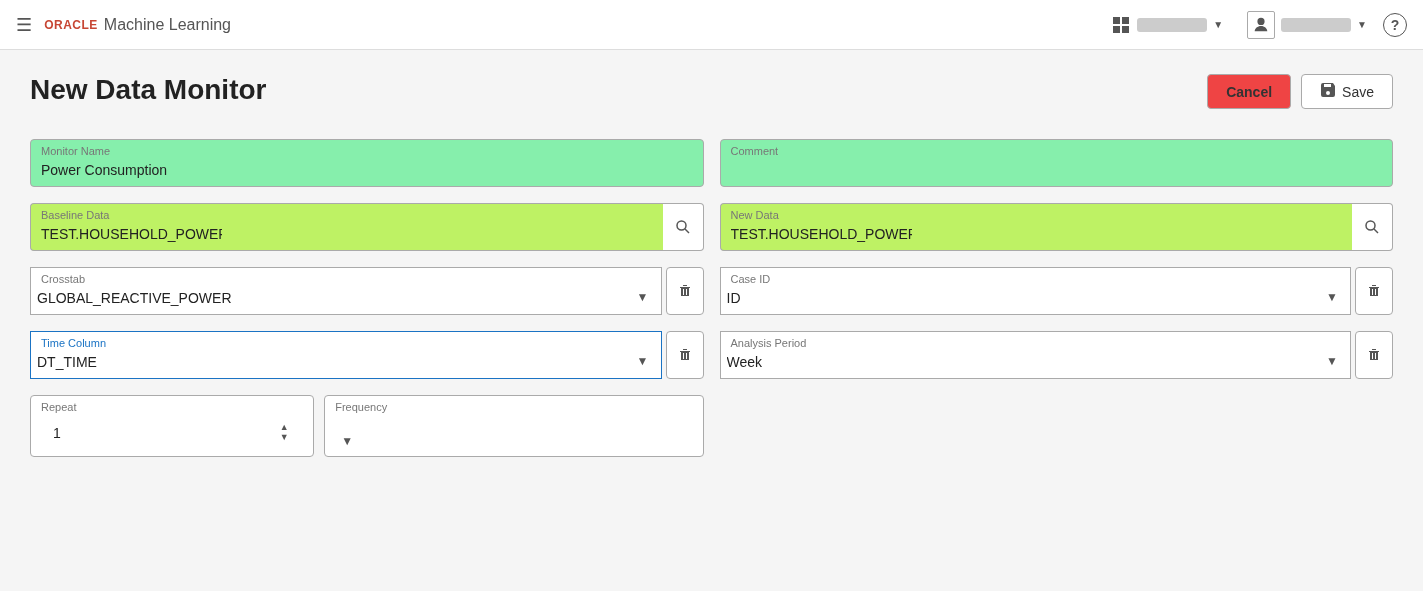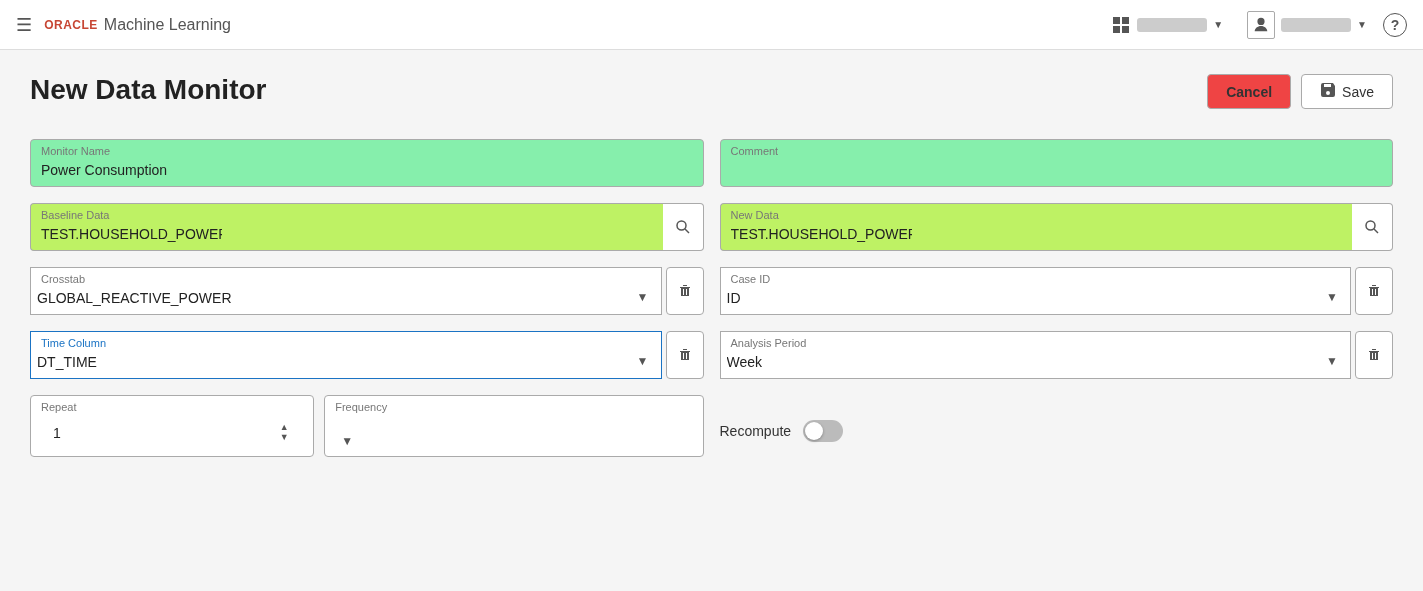--- a/index.html
+++ b/index.html
@@ -472,21 +472,15 @@
           <button class="stepper-btn">▼</button>
         </div>
       </div>
 
       <div class="freq-wrapper">
         <span class="field-label">Frequency</span>
         <button class="dropdown-arrow-btn">▼</button>
       </div>
     </div>
 
-    <div class="recompute-row">
-      <span class="recompute-label">Recompute</span>
-      <div class="toggle-track">
-        <div class="toggle-thumb"></div>
-      </div>
-    </div>
 
   </div>
 </div>
 
 </body></html>

